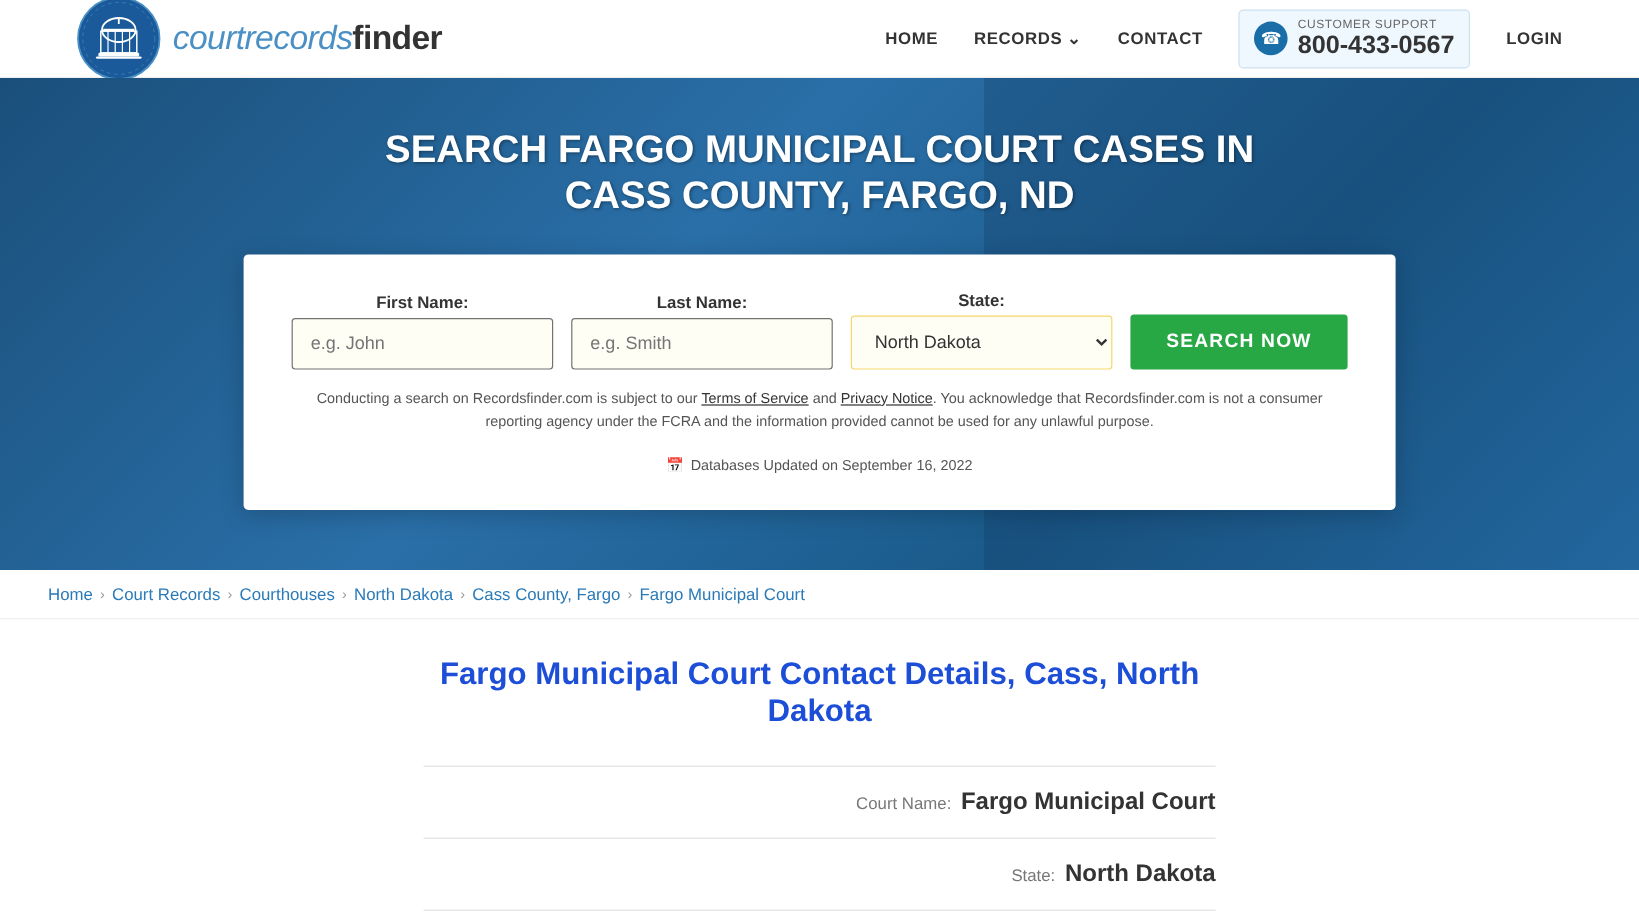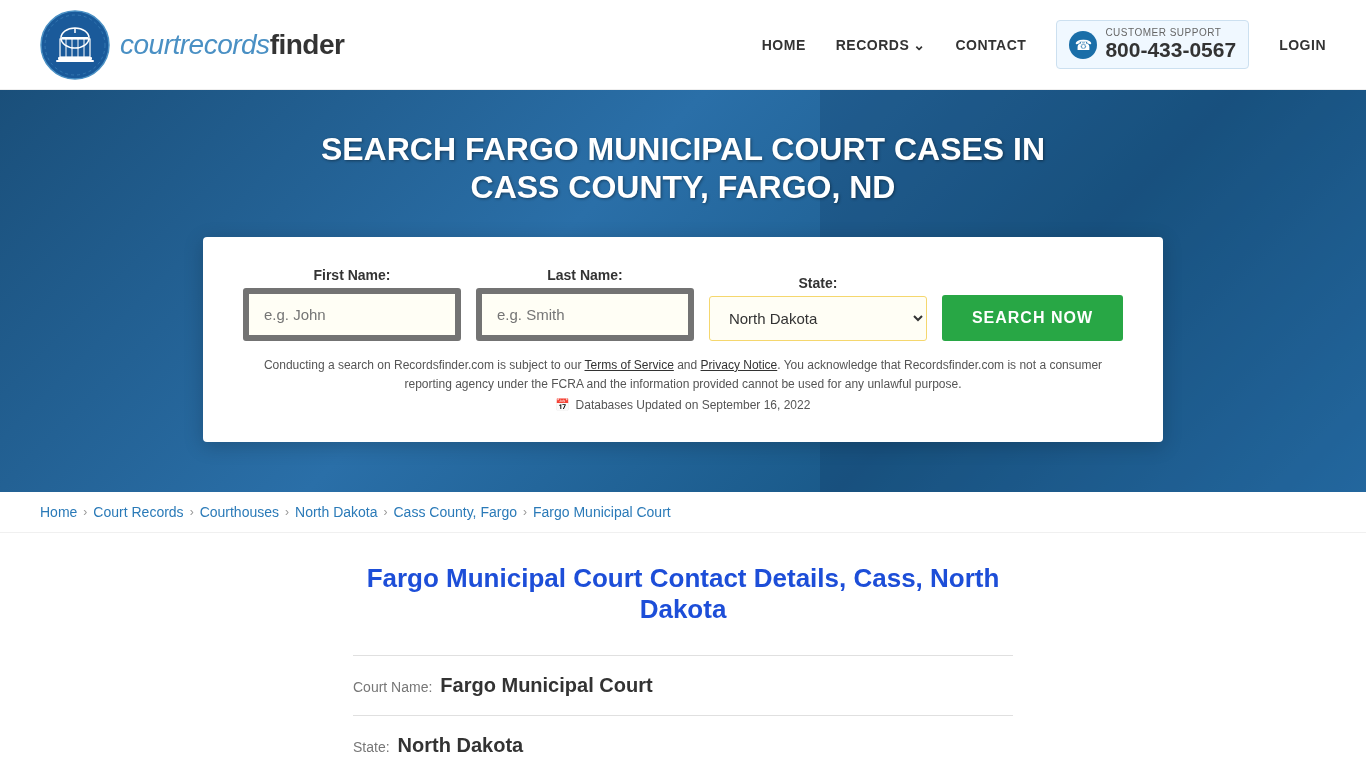--- a/index.html
+++ b/index.html
@@ -1,26 +1,26 @@
 <!DOCTYPE html>
 <html><head>
   <meta charset="utf-8">
   <style>
     * { box-sizing: border-box; margin: 0; padding: 0; }
     body { font-family: Arial, sans-serif; color: #333; background: #fff; }
 
     
     .header {
       background: #fff;
-      padding: 10px 40px;
+      padding: 10px 64px;
       display: flex;
       align-items: center;
       justify-content: space-between;
       border-bottom: 1px solid #eee;
-      height: 90px;
+      height: 65px;
     }
     .logo-area {
       display: flex;
       align-items: center;
       gap: 10px;
     }
     .logo-icon {
       width: 70px;
       height: 70px;
     }
@@ -159,21 +159,21 @@
       font-size: 14px;
       font-weight: 700;
       color: #333;
     }
     .field-group.firstname { flex: 1; }
     .field-group.lastname { flex: 1; }
     .field-group.state { flex: 1; }
     .search-input {
       width: 100%;
       padding: 12px 15px;
-      border: 6px solid #737373;
+      border: 1px solid #737373;
       border-radius: 3px;
       font-size: 15px;
       color: #aaa;
       background: #fffef5;
       outline: none;
     }
     .state-select {
       width: 100%;
       padding: 12px 15px;
       border: 1px solid #f5d76e;
@@ -198,21 +198,21 @@
       text-transform: uppercase;
       flex-shrink: 0;
       align-self: flex-end;
       height: 46px;
     }
     .search-disclaimer {
       font-size: 12px;
       color: #555;
       line-height: 1.6;
       text-align: center;
-      margin-bottom: 4px;
+      margin-bottom: 20px;
     }
     .search-disclaimer a {
       color: #333;
       text-decoration: underline;
     }
     .db-updated {
       font-size: 12px;
       color: #555;
       display: flex;
       align-items: center;
@@ -256,20 +256,21 @@
       color: #1d4ed8;
       text-align: center;
       margin-bottom: 30px;
     }
     .detail-row {
       border-top: 1px solid #e0e0e0;
       padding: 18px 0;
       display: flex;
       align-items: baseline;
       gap: 8px;
+      justify-content: flex-end;
     }
     .detail-row:last-child {
       border-bottom: 1px solid #e0e0e0;
     }
     .detail-label {
       font-size: 14px;
       color: #777;
       white-space: nowrap;
     }
     .detail-value {

